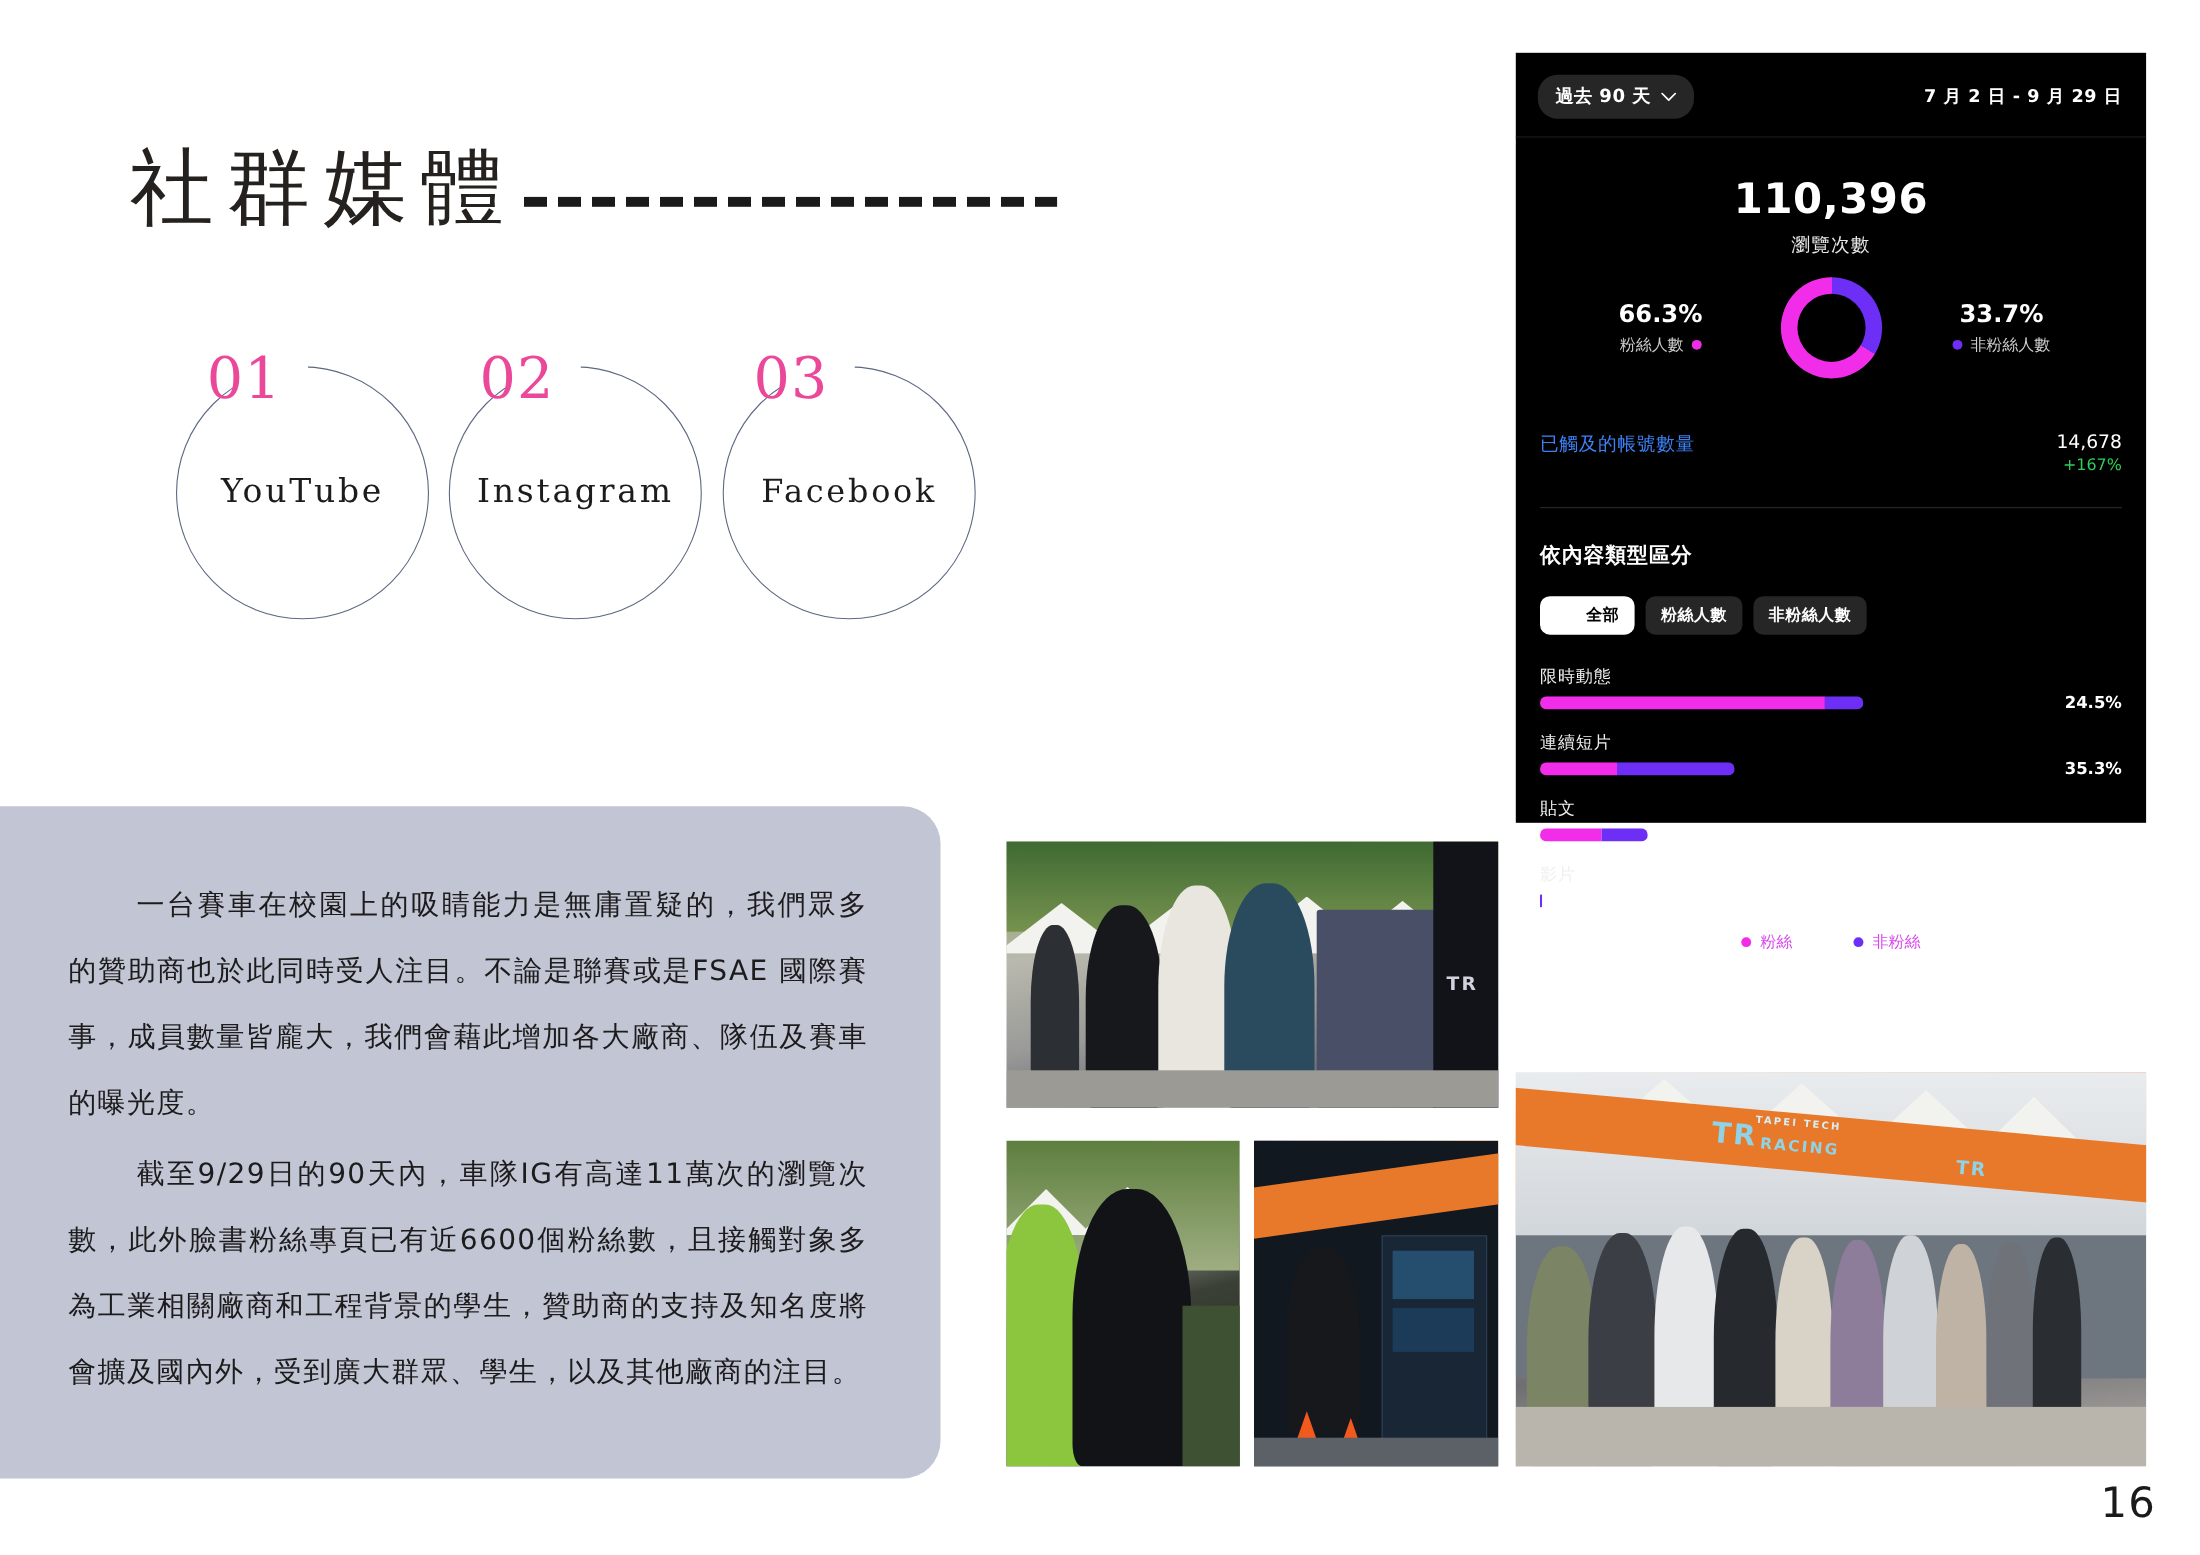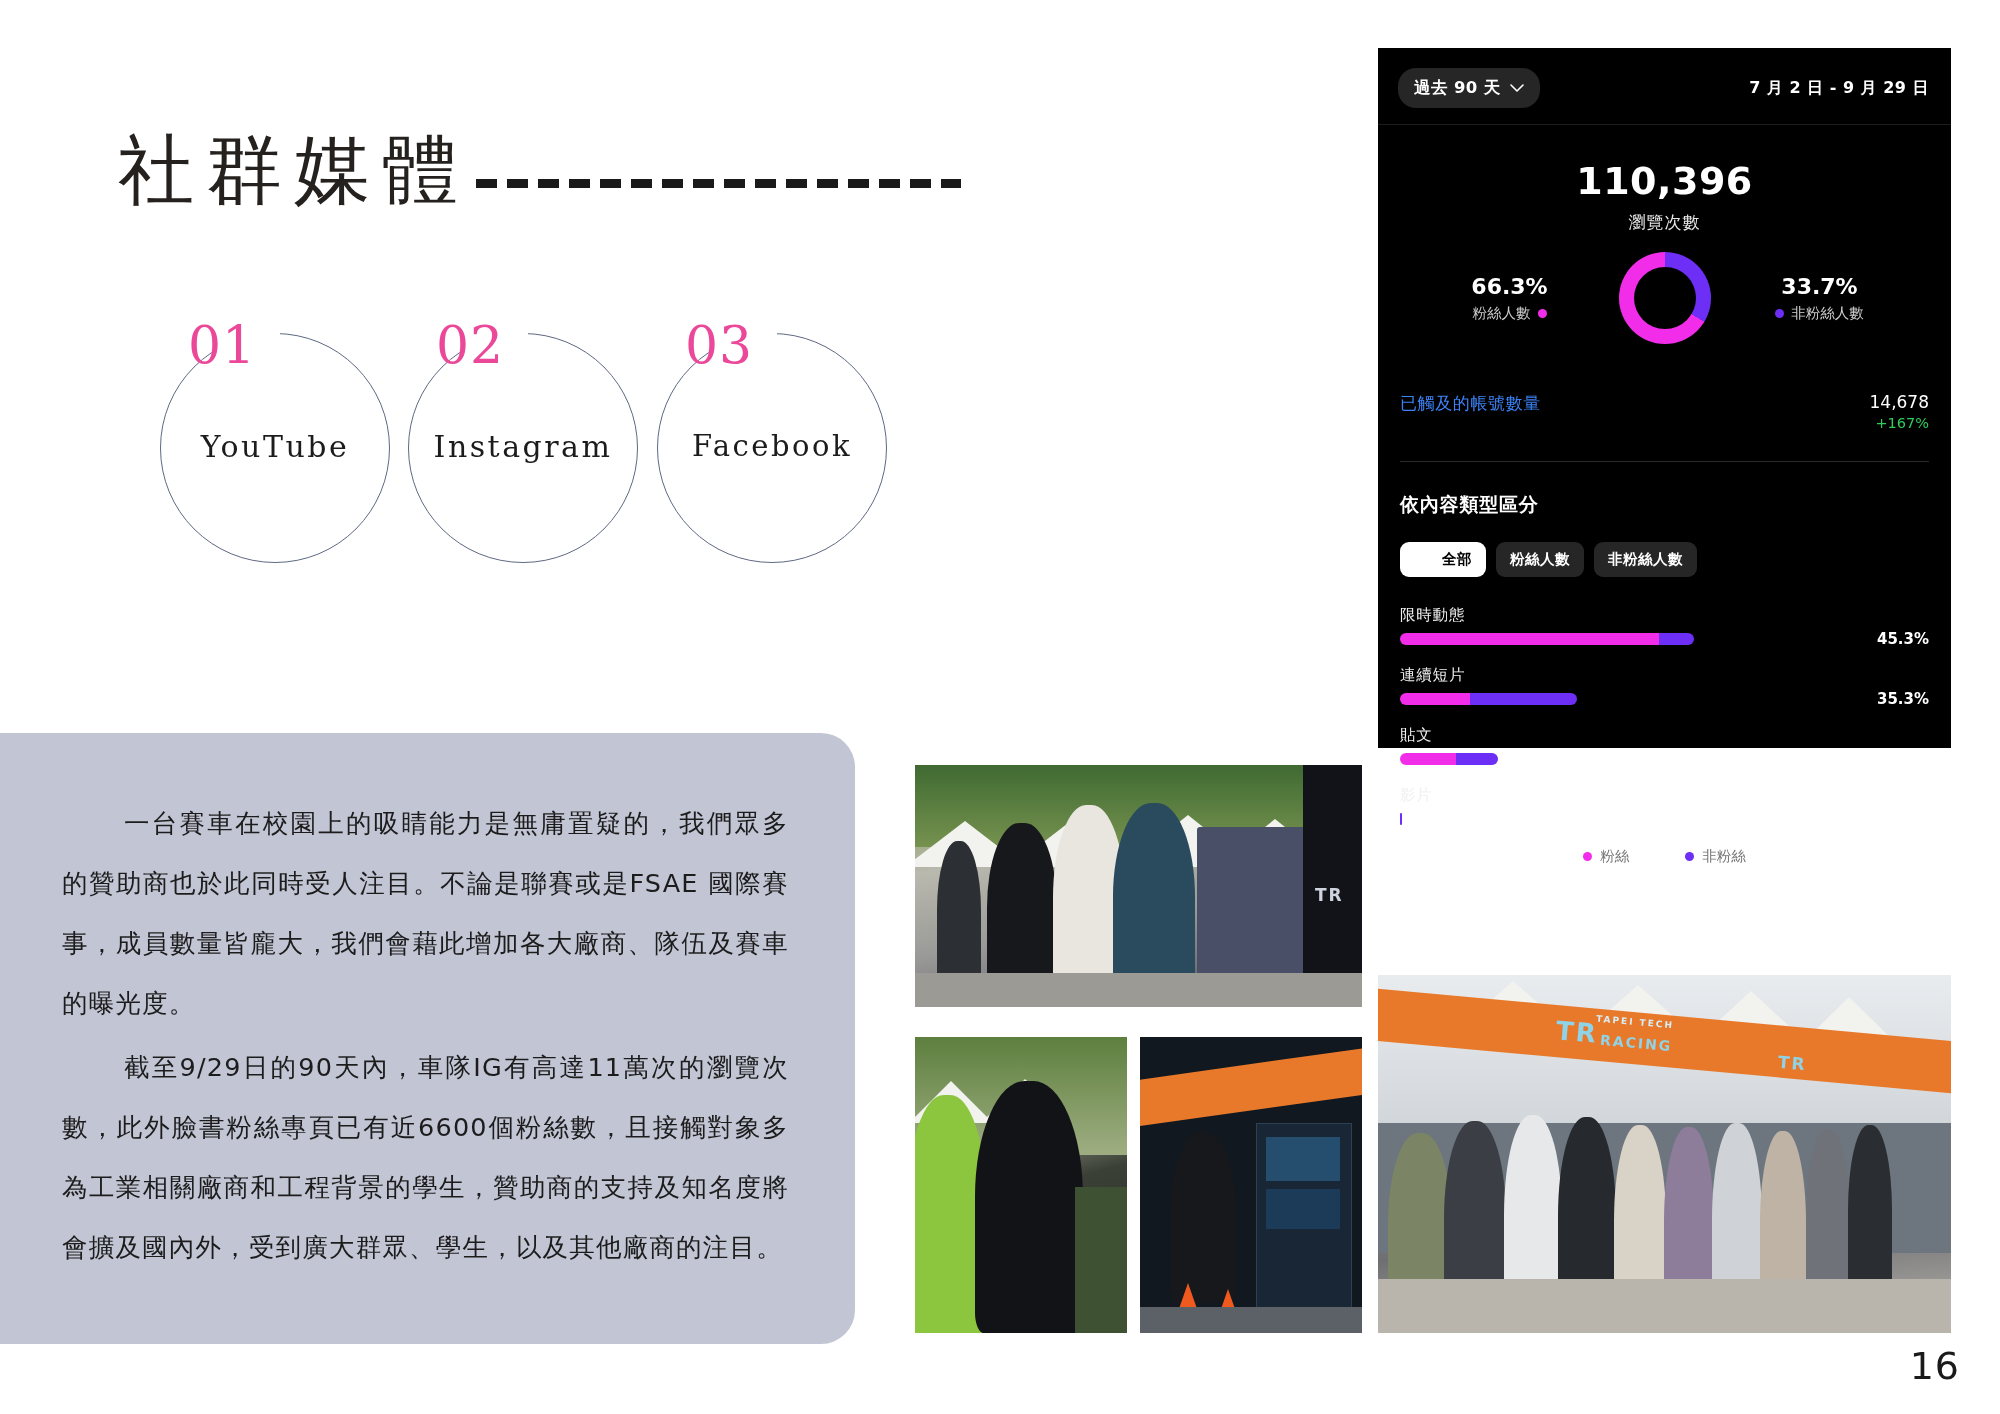--- a/index.html
+++ b/index.html
@@ -212,21 +212,21 @@
   .bar-track { display:flex; height: 12px; border-radius: 6px; overflow: hidden; }
   .seg-a { background: #f22dea; height: 100%; }
   .seg-b { background: #6d2ef5; height: 100%; }
   .bar-pct {
     position: absolute; right: 0; bottom: -3px;
     font-size: 15px; font-weight: 700;
   }
   #bar-legend {
     display:flex; justify-content:center; gap: 56px;
     margin-top: 22px;
-    font-size: 14.5px; color: #737373;
+    font-size: 14.5px; color: #d946ef;
   }
   .legend-item { display:flex; align-items:center; gap: 8px; }
 
   
   #page-number {
     position: absolute; right: 40px; bottom: 26px;
     font-size: 38px; color: #1a1a1a;
     font-family: "DejaVu Sans", "Liberation Sans", sans-serif;
     letter-spacing: 1px;
   }
@@ -383,21 +383,21 @@
   <div id="bars">
 
     <div class="bar-block">
       <div class="bar-name">限時動態</div>
       <div class="bar-line">
         <div class="bar-track" style="width:55.5%;">
           <div class="seg-a" style="width:88.3%;"></div>
           <div class="seg-b" style="width:11.7%;"></div>
         </div>
       </div>
-      <div class="bar-pct">45.3%</div>
+      <div class="bar-pct">24.5%</div>
     </div>
 
     <div class="bar-block">
       <div class="bar-name">連續短片</div>
       <div class="bar-line">
         <div class="bar-track" style="width:33.5%;">
           <div class="seg-a" style="width:39.6%;"></div>
           <div class="seg-b" style="width:60.4%;"></div>
         </div>
       </div>

